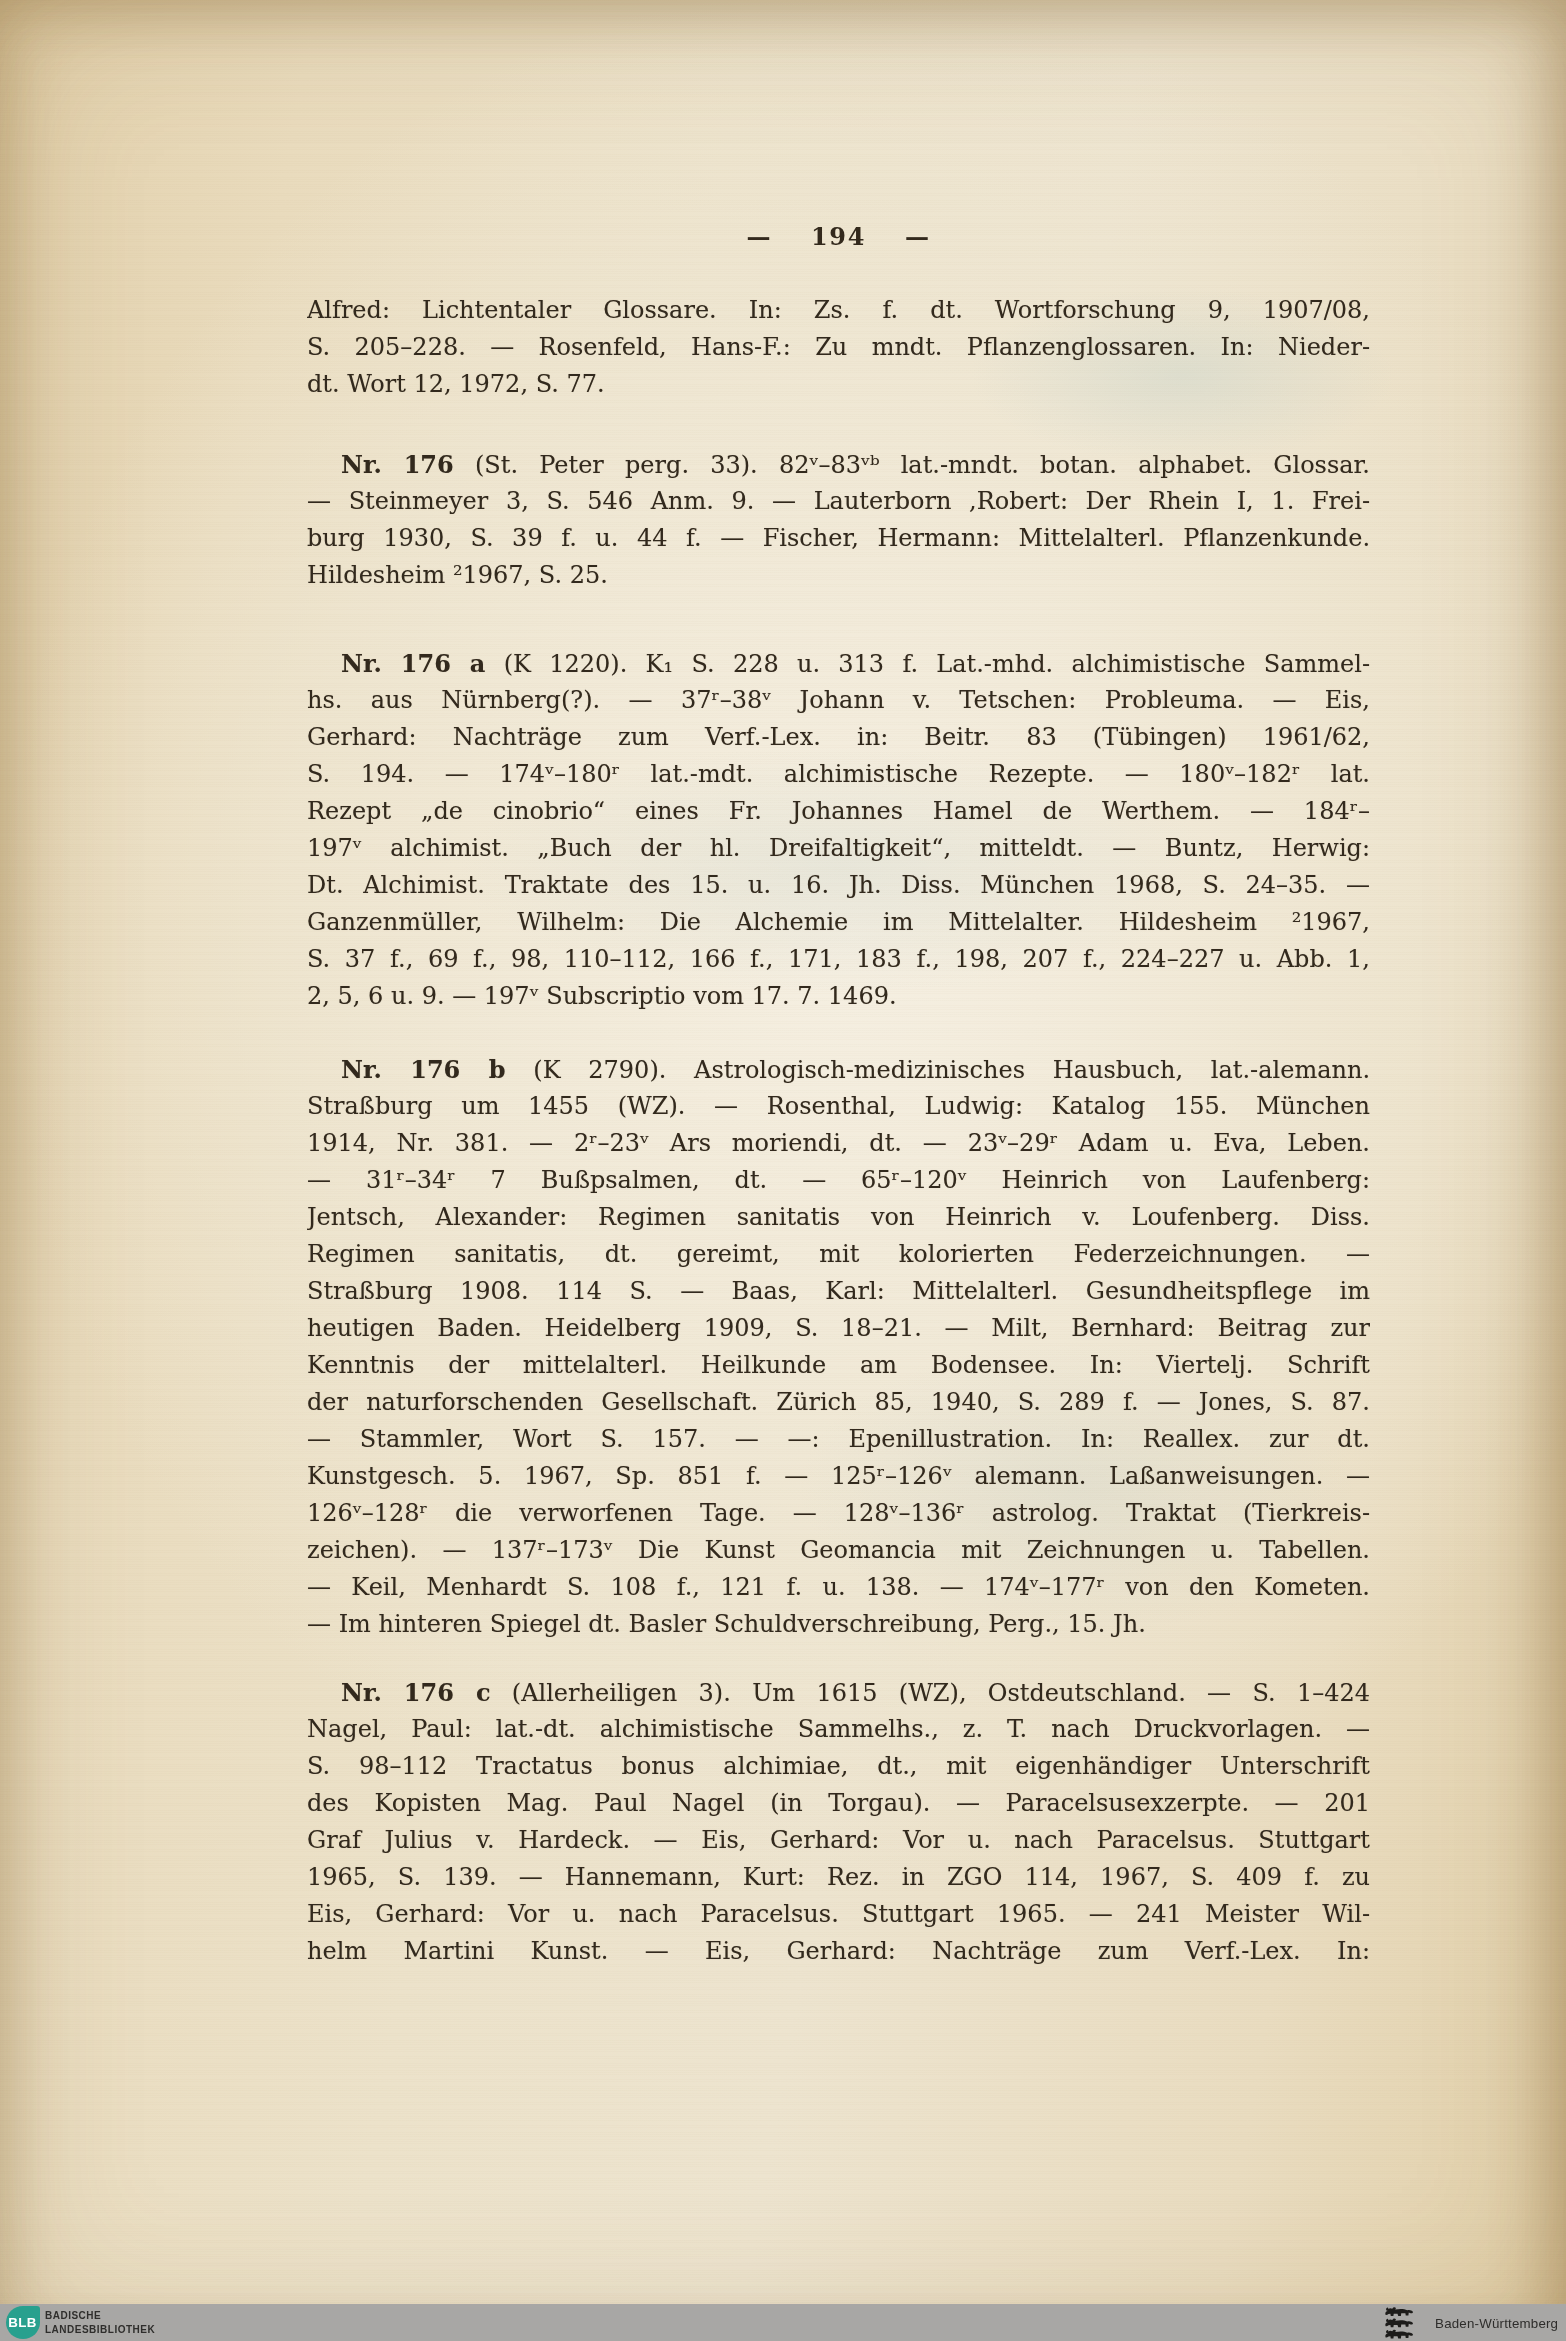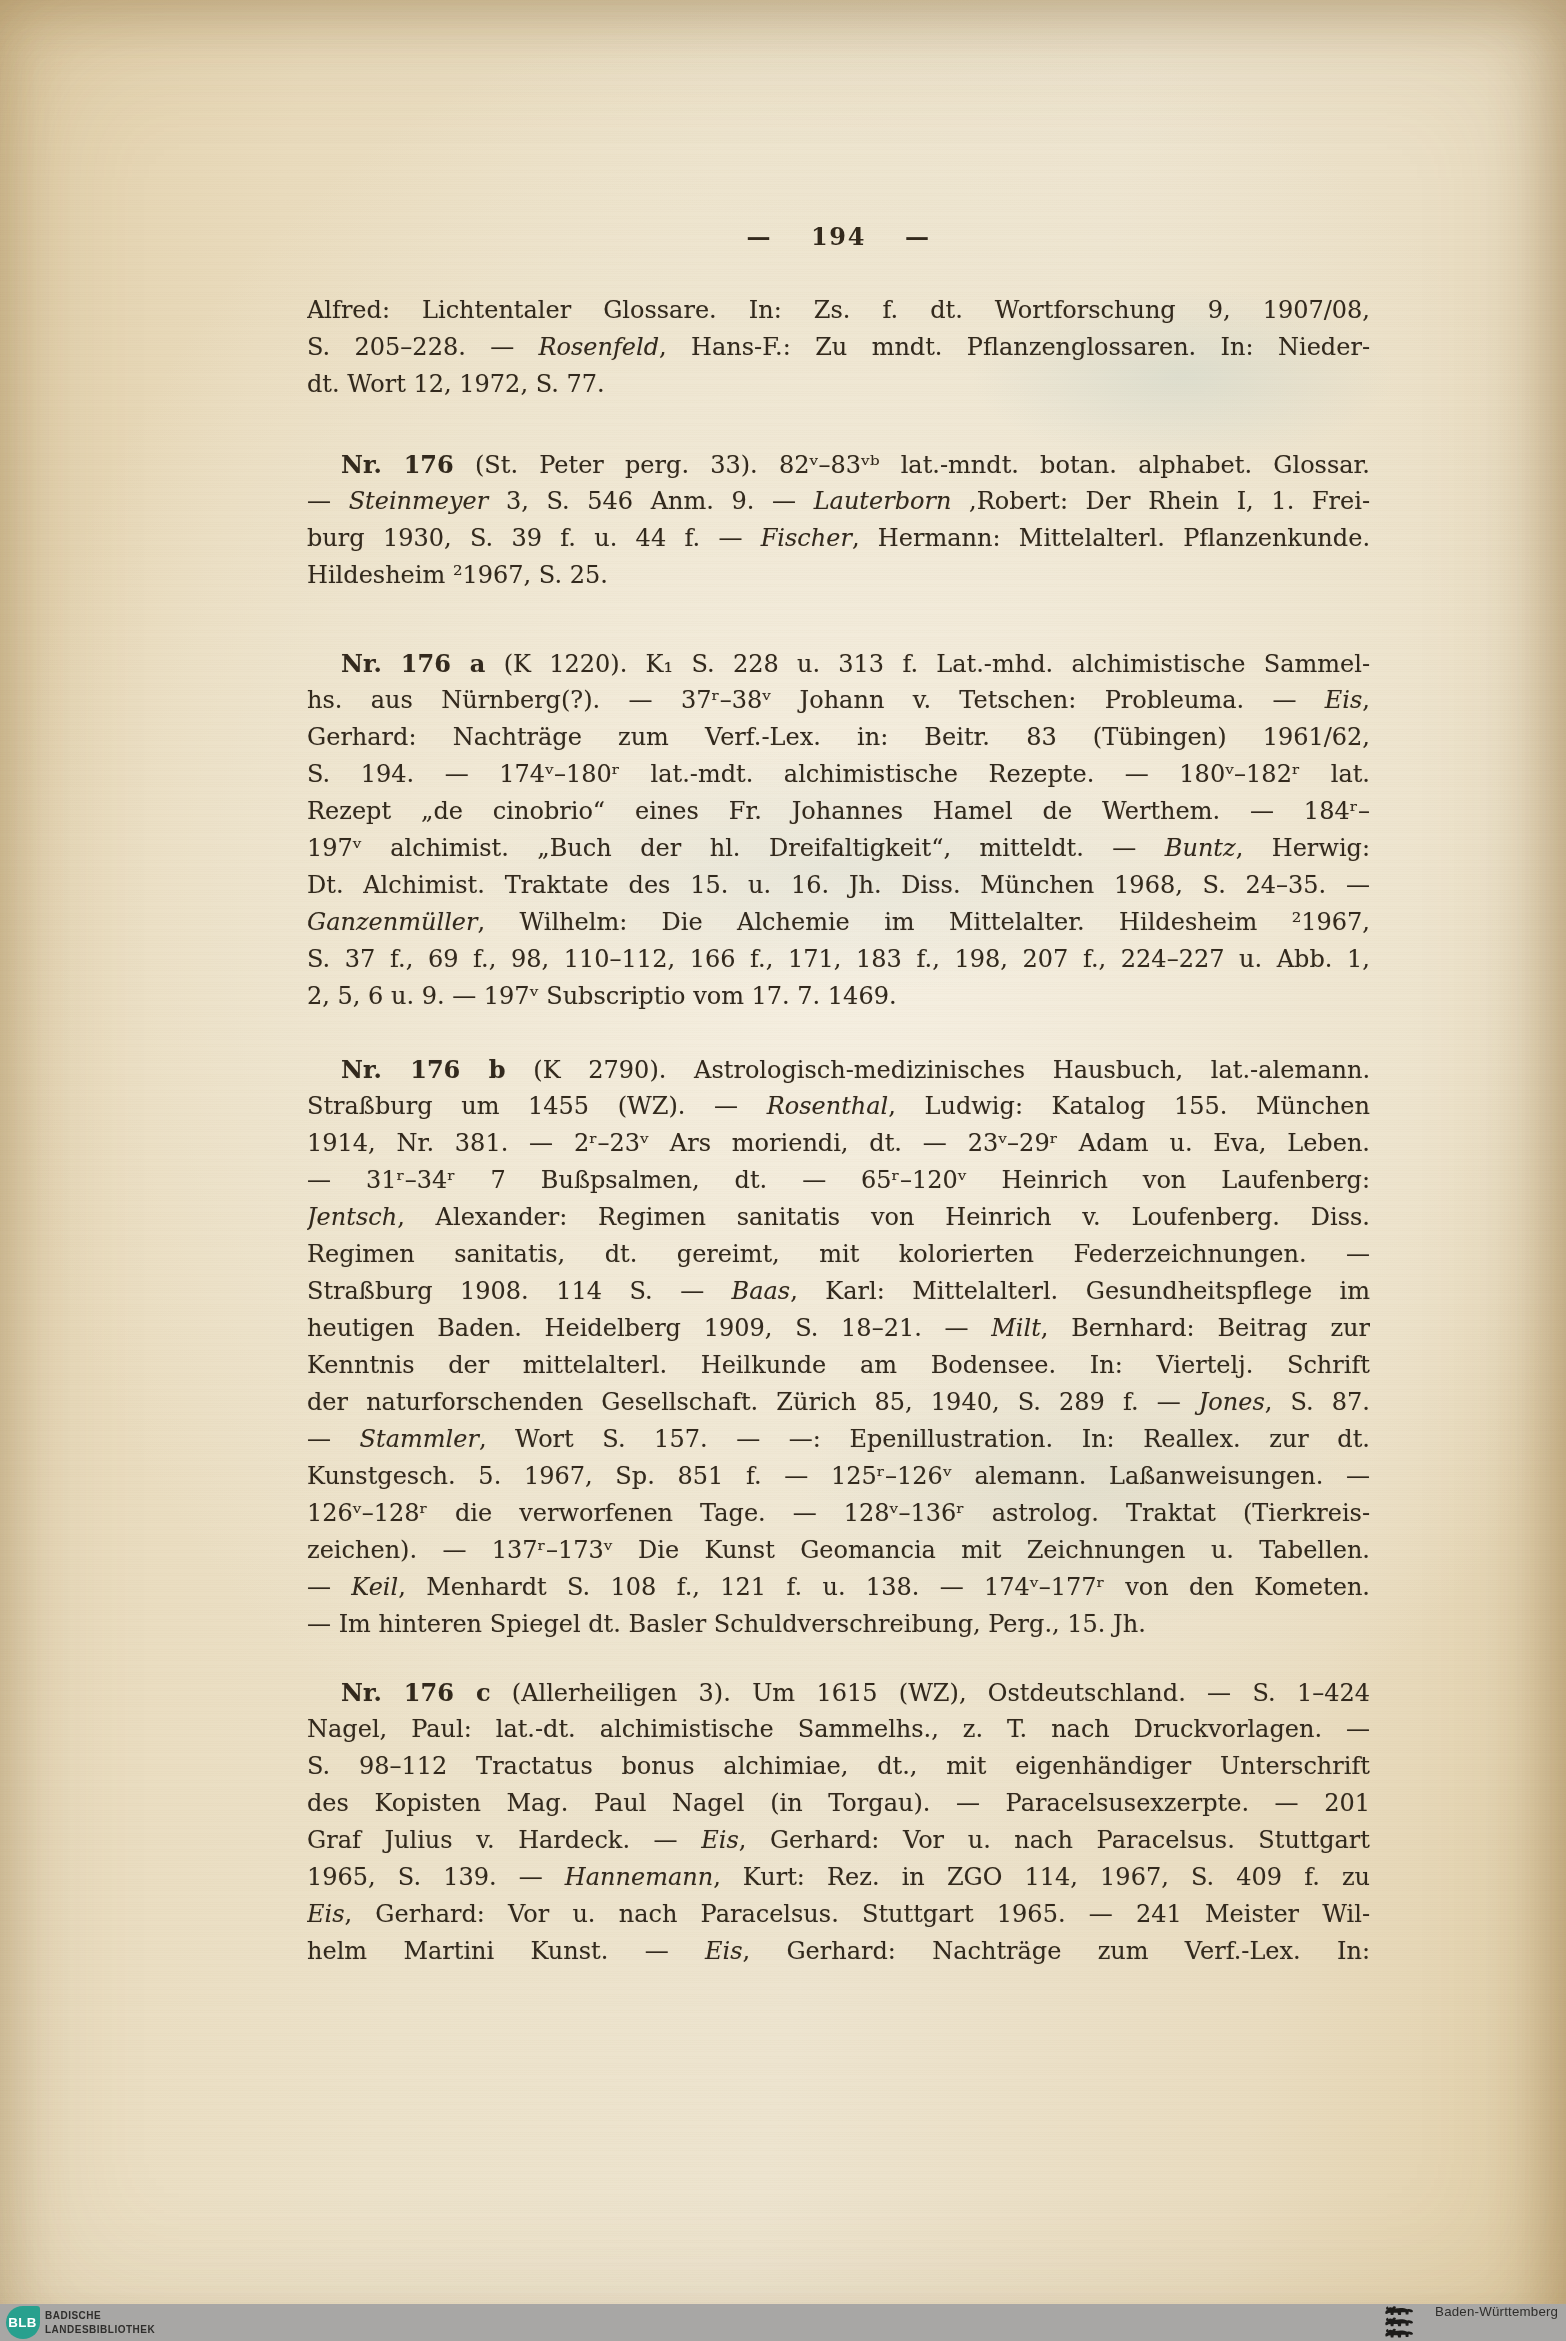--- a/index.html
+++ b/index.html
@@ -32,42 +32,42 @@
     text-shadow:0 0 0.8px rgba(60,45,25,0.25);
   }
   .para{margin:0;}
   .para.p1{margin-top:43px;}
   .para.p2{margin-top:51px;}
   .para.p3{margin-top:36px;}
   .para.p4{margin-top:31px;}
   .line{height:37px;overflow:hidden;text-align:justify;}
   .line.just{text-align-last:justify;}
   .line.indent{text-indent:34px;}
-  .it{font-style:italic;}
+  .it{}
   .bd{font-weight:bold;}
 
   .footer-bar{
     position:absolute;left:0;top:2304px;width:1566px;height:38px;
     background:#a8a7a5;
     font-family:"Liberation Sans", sans-serif;
   }
   .blb-logo{
     position:absolute;left:5.5px;top:2.3px;width:34px;height:33px;
     background:#28a08e;
     border-radius:50% 3.1px 50% 50%;
     display:flex;align-items:center;justify-content:center;
   }
   .blb-abbr{color:#ffffff;font-weight:bold;font-size:13.3px;letter-spacing:0.4px;}
   .blb-name{
     position:absolute;left:45px;top:4.7px;
     color:#2f2e2c;font-weight:bold;font-size:10px;line-height:14px;letter-spacing:0.5px;
   }
   .bw-group{
     position:absolute;right:7.8px;top:0;height:38px;
-    display:flex;align-items:flex-start;gap:21px;
+    display:flex;align-items:center;gap:21px;
   }
   .bw-label{color:#2e2d2b;font-size:13.3px;letter-spacing:0.2px;}
 </style>
 </head>
 <body>
 
 <div class="screen">
 
   <div class="stain s1"></div>
   <div class="stain s2"></div>

